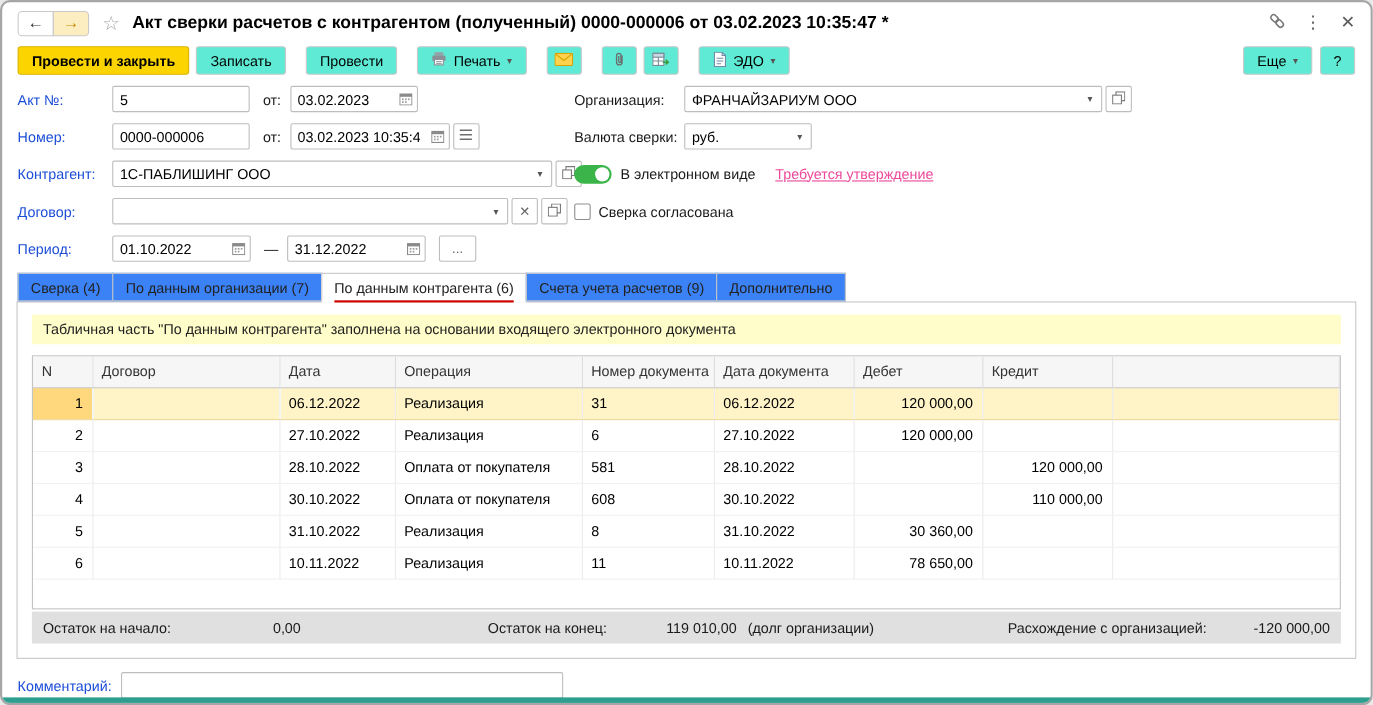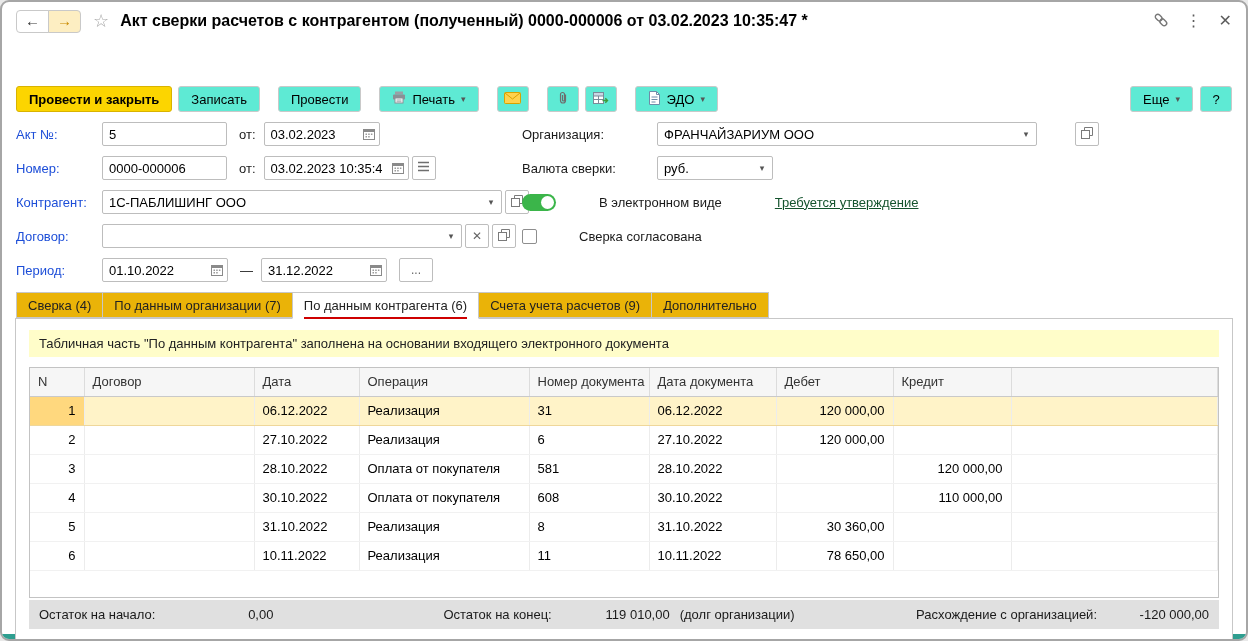--- a/index.html
+++ b/index.html
@@ -10,52 +10,52 @@
   .titlebar { display:flex; align-items:center; height:38px; padding:0 14px 0 14px; }
   .nav-btn { width:33px; height:23px; border:1px solid #c9c9c9; background:#fff; text-align:center; font-size:15px; line-height:20px; padding:0; cursor:pointer; font-family:inherit; color:#333; }
   .nav-btn.back { border-radius:4px 0 0 4px; }
   .nav-btn.fwd  { border-radius:0 4px 4px 0; margin-left:-1px; background:#fdeec2; color:#c98a00; }
   .star { margin:0 11px 0 12px; color:#a8a8a8; font-size:18px; }
   .title { font-size:16px; font-weight:bold; color:#000; white-space:nowrap; overflow:hidden; }
   .title-right { margin-left:auto; display:flex; align-items:center; gap:17px; color:#666; }
   .tr-ic { font-size:16px; color:#5c5c5c; cursor:pointer; line-height:1; }
 
   
-  .toolbar { display:flex; align-items:center; padding:2px 14px 4px 14px; gap:6px;margin-top:44px; }
+  .toolbar { display:flex; align-items:center; padding:2px 14px 4px 14px; gap:6px; }
   .btn { height:26px; border:1px solid #c9c9c9; background:#5eead4; border-radius:3px; font-size:13px; padding:0 12px; display:inline-flex; align-items:center; gap:6px; color:#000; cursor:pointer; font-family:inherit; white-space:nowrap; }
   .btn.primary { background:#fcd500; border-color:#d9b300; font-weight:bold; }
   .icon-btn { width:32px; padding:0; justify-content:center; }
   .caret { font-size:9px; color:#555; }
   .sep-l { margin-left:12px; }
   .toolbar-right { margin-left:auto; display:flex; gap:7px;padding-left:48px; }
 
   
   .form { padding:6px 14px 0 14px; }
   .frow { display:flex; align-items:center; height:24px; margin-bottom:10px; position:relative; }
   .flabel { width:86px; font-size:13px; color:#1d4ed8; flex:none; }
   .mini-label { margin:0 8px 0 12px; font-size:13px; color:#1a1a1a; }
   .txt { height:24px; border:1px solid #bdbdbd; border-radius:2px; font-size:13px; padding:0 6px; font-family:inherit; color:#000; }
   .field { display:inline-flex; align-items:center; height:24px; border:1px solid #bdbdbd; border-radius:2px; background:#fff; }
   .field input { border:none; outline:none; height:22px; font-size:13px; padding:0 6px; font-family:inherit; flex:1; min-width:0; background:transparent; color:#000; }
   .fbtn { width:20px; height:22px; display:inline-flex; align-items:center; justify-content:center; cursor:pointer; border:none; background:transparent; padding:0; flex:none; }
   .sq-btn { width:24px; height:24px; border:1px solid #bdbdbd; border-radius:2px; background:#fff; margin-left:3px; display:inline-flex; align-items:center; justify-content:center; cursor:pointer; font-size:12px; color:#666; padding:0; flex:none; font-family:inherit; }
-  .rcol { position:absolute; left:506px; top:0; display:flex; align-items:center; height:24px;gap:35px; }
+  .rcol { position:absolute; left:506px; top:0; display:flex; align-items:center; height:24px; }
   .rlabel { width:100px; font-size:13px; color:#1a1a1a; flex:none; }
   .w125{width:125px} .w128{width:116px} .w145{width:145px} .w380{width:380px}
   .w130{width:116px} .w388{width:400px} .w360{width:360px} .w126{width:126px}
   .toggle { width:34px; height:17px; border-radius:9px; background:#3bb54a; position:relative; cursor:pointer; flex:none; }
   .toggle .knob { position:absolute; right:2px; top:2px; width:13px; height:13px; border-radius:50%; background:#fff; }
   .tog-label { margin-left:8px; font-size:13px; color:#1a1a1a; }
-  .link { margin-left:18px; font-size:13px; color:#14532d; text-decoration:underline; cursor:pointer; }
+  .link { margin-left:18px; font-size:13px; color:#ec4899; text-decoration:underline; cursor:pointer; }
   .checkbox { width:15px; height:15px; border:1px solid #8e8e8e; border-radius:2px; background:#fff; cursor:pointer; flex:none; }
   .cb-label { margin-left:7px; font-size:13px; color:#1a1a1a; }
 
   
   .tabs { display:flex; margin:1px 0 0 14px; position:relative; z-index:2; }
-  .tab { height:26px; line-height:25px; padding:0 11px; border:1px solid #c7c7c7; background:#eab308; font-size:13px; margin-right:-1px; cursor:pointer; color:#222; white-space:nowrap; }
+  .tab { height:26px; line-height:25px; padding:0 11px; border:1px solid #c7c7c7; background:#3b82f6; font-size:13px; margin-right:-1px; cursor:pointer; color:#222; white-space:nowrap; }
   .tab.active { background:#fff; border-bottom:1px solid #fff; height:27px; margin-bottom:-1px; }
   .tab.active span { display:inline-block; border-bottom:2px solid #ce0000; line-height:22px; }
 
   
   .panel { margin:0 13px; border:1px solid #c7c7c7; background:#fff; padding:11px 13px 13px 13px; position:relative; z-index:1; }
   .infobar { background:#fffdc9; height:27px; display:flex; align-items:center; padding:0 10px; font-size:13px; color:#222; margin-bottom:10px; }
   .grid-box { border:1px solid #c3c3c3; height:231px; overflow:hidden; }
   table { border-collapse:collapse; table-layout:fixed; width:100%; font-size:13px; }
   th { background:#f6f6f6; border-right:1px solid #dcdcdc; border-bottom:1px solid #c9c9c9; font-weight:normal; text-align:left; padding:0 8px; height:28px; color:#333; white-space:nowrap; overflow:hidden; }
   td { border-right:1px solid #ececec; border-bottom:1px solid #f1f1f1; padding:0 8px; height:29px; color:#000; overflow:hidden; white-space:nowrap; }

